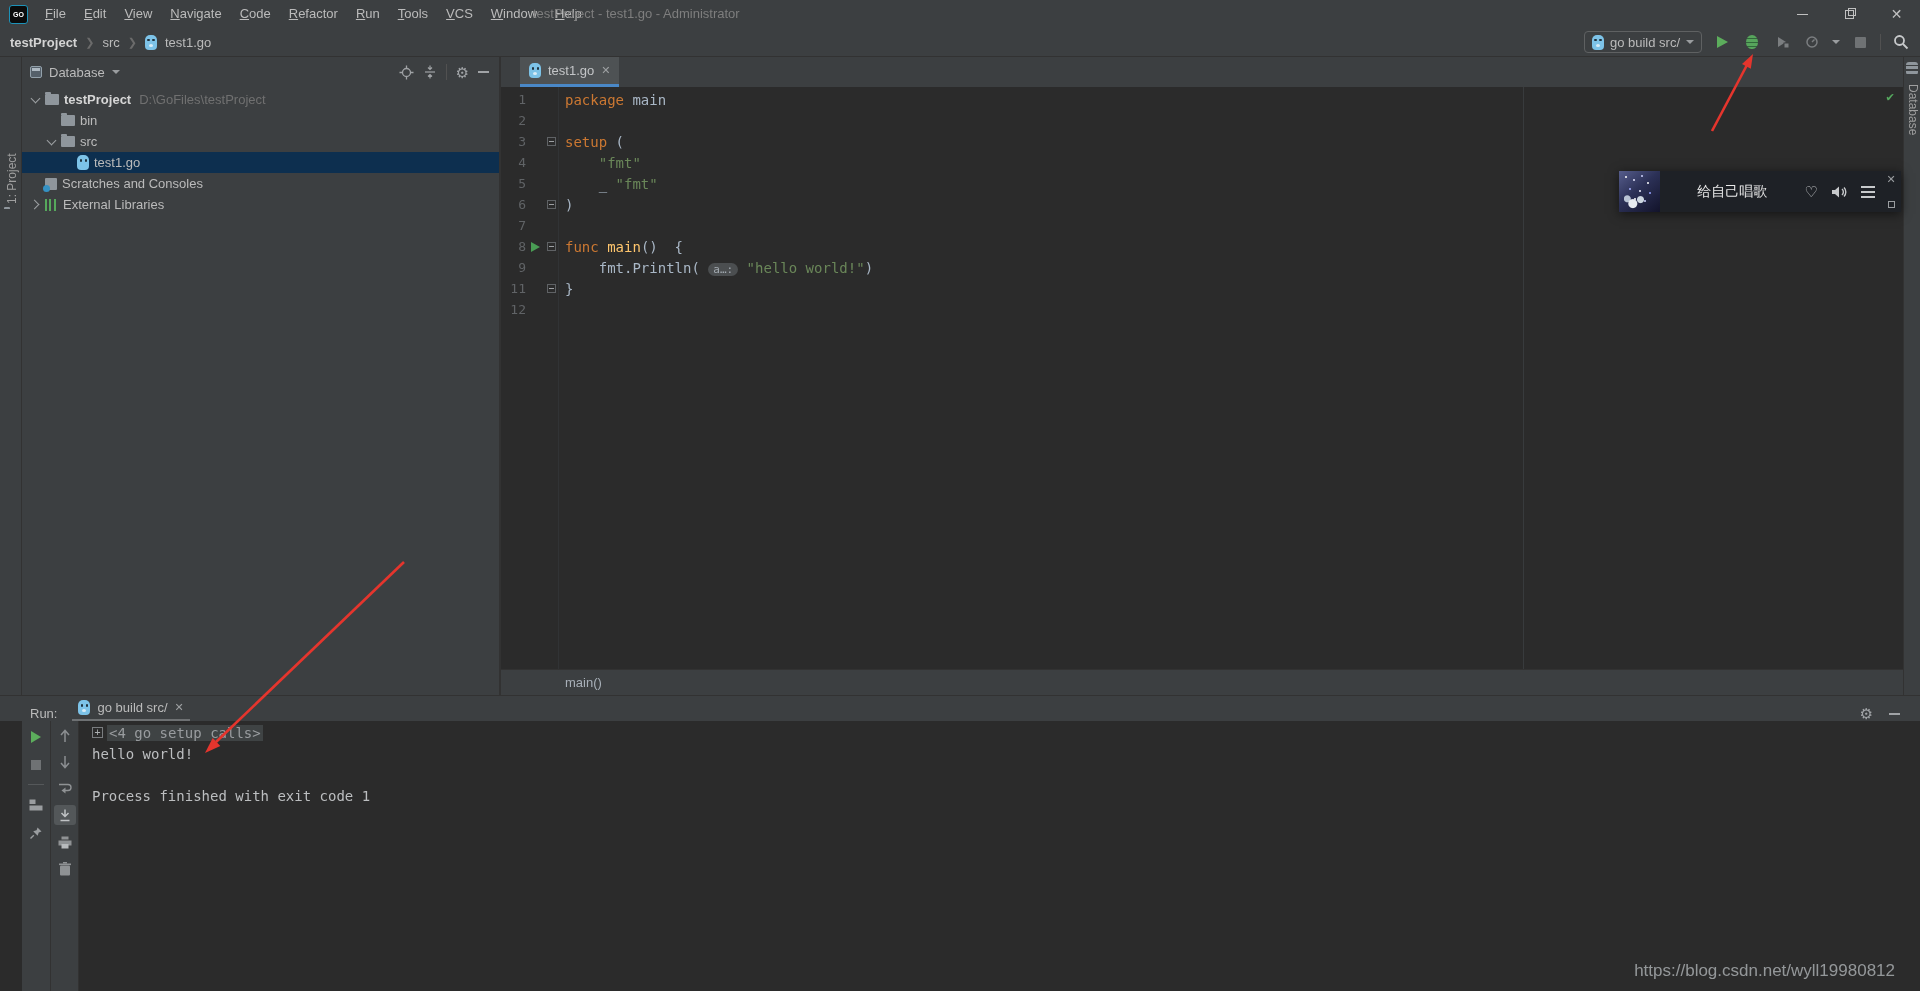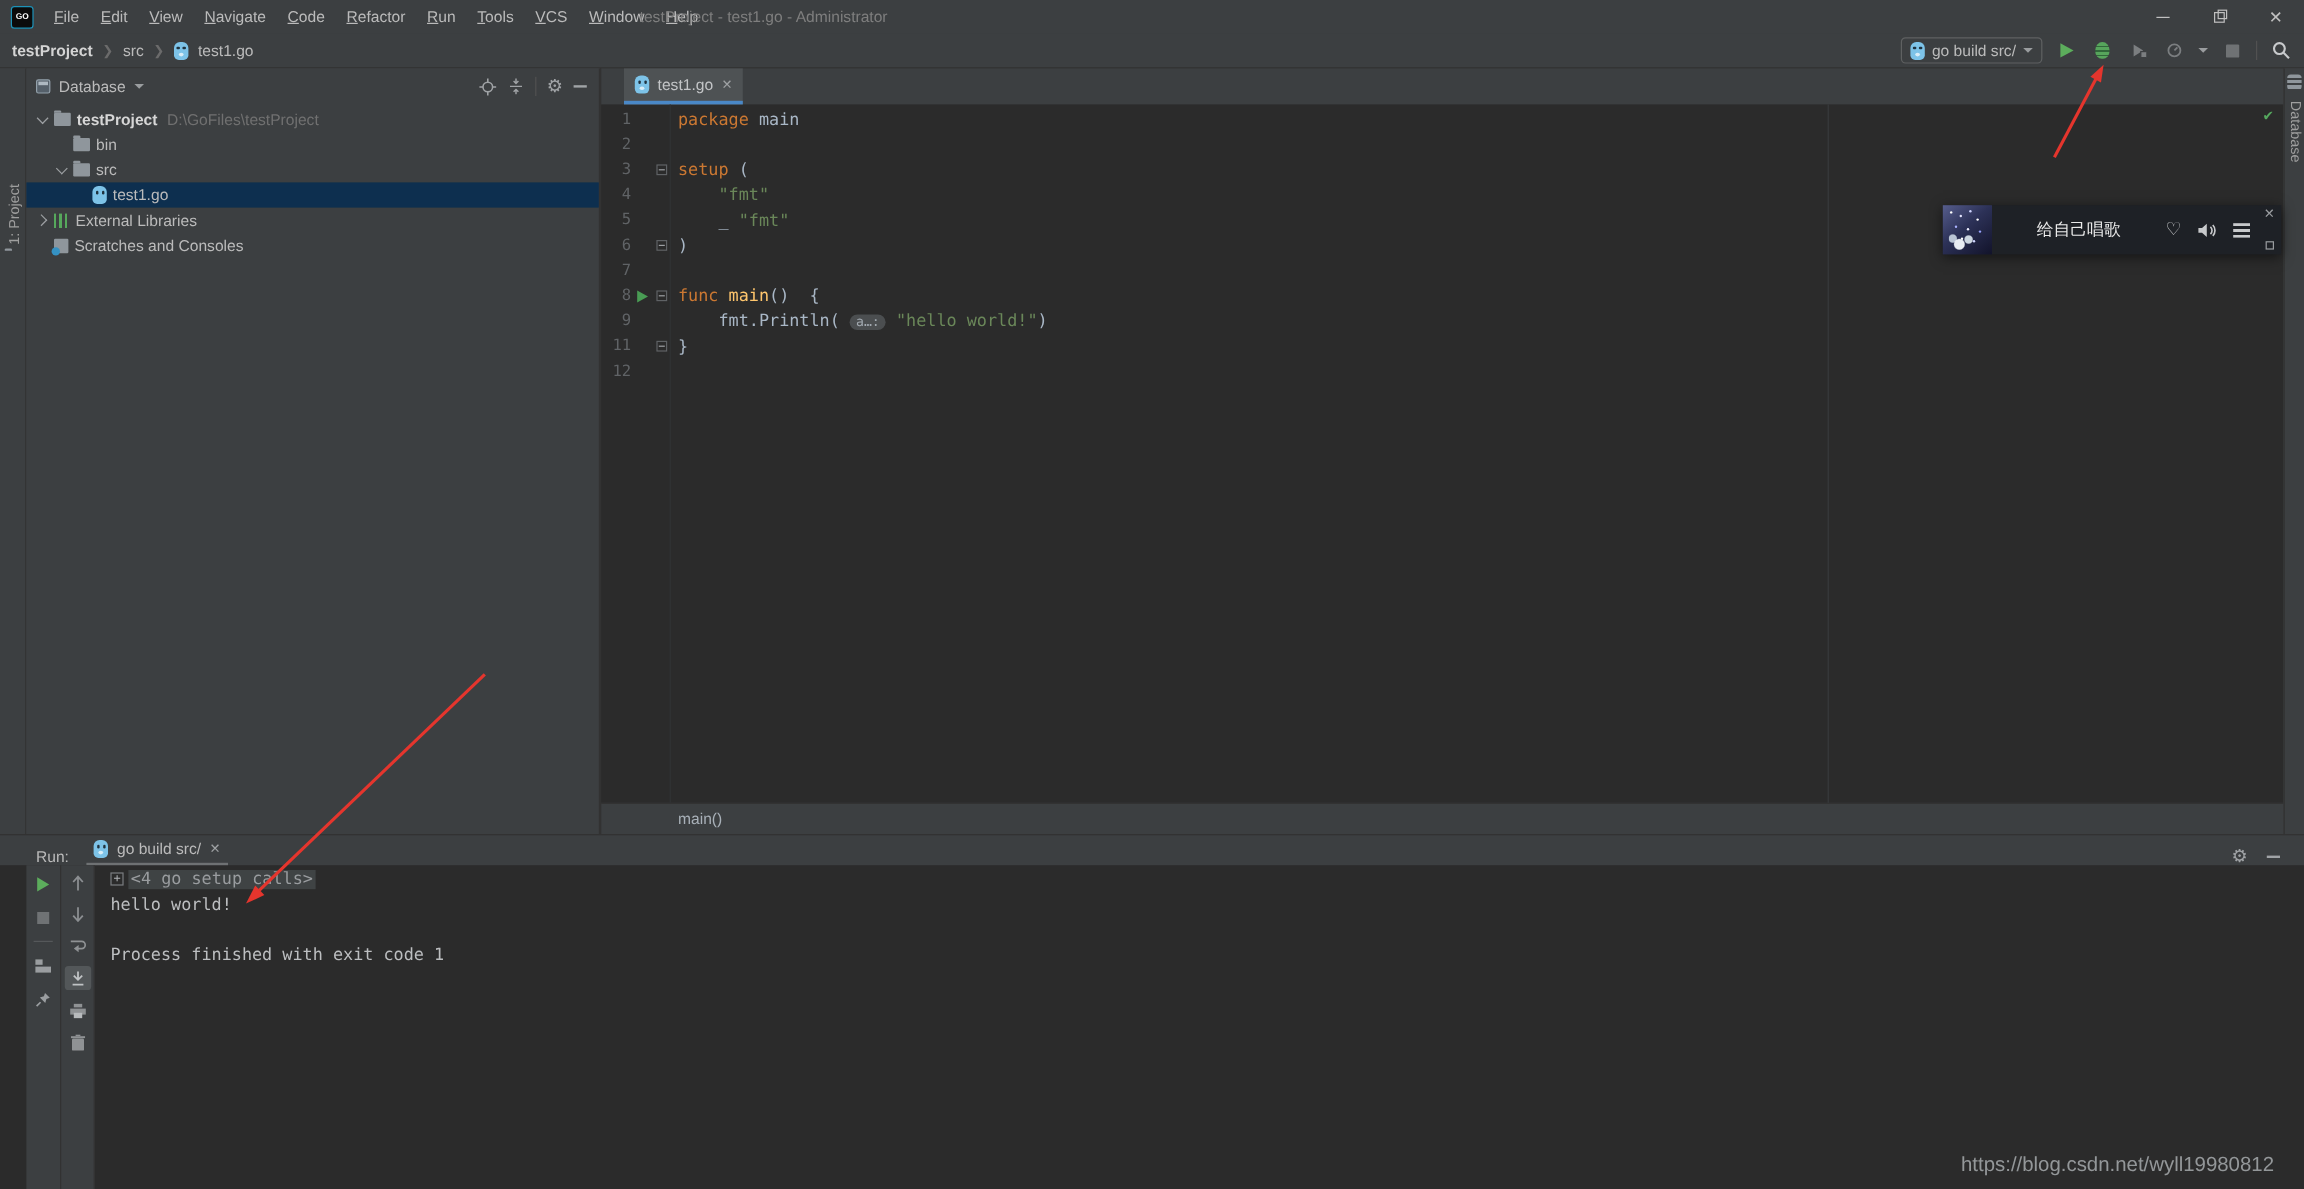--- a/index.html
+++ b/index.html
@@ -284,28 +284,28 @@
           <span class="chev-box chev-down"></span>
           <span class="tree-icon icon-folder"></span>
           <span class="tree-label">src</span>
         </div>
         <div class="tree-row selected" style="padding-left: 38px;">
           <span class="chev-box"></span>
           <span class="tree-icon icon-go"></span>
           <span class="tree-label">test1.go</span>
         </div>
         <div class="tree-row" style="padding-left: 6px;">
+          <span class="chev-box"></span>
+          <span class="tree-icon icon-scratch"></span>
+          <span class="tree-label">Scratches and Consoles</span>
+        </div>
+        <div class="tree-row" style="padding-left: 6px;">
           <span class="chev-box chev-right"></span>
           <span class="tree-icon icon-lib"></span>
           <span class="tree-label">External Libraries</span>
-        </div>
-        <div class="tree-row" style="padding-left: 6px;">
-          <span class="chev-box"></span>
-          <span class="tree-icon icon-scratch"></span>
-          <span class="tree-label">Scratches and Consoles</span>
         </div>
       </div>
   </div>
 
   <div class="editor">
     <div class="tabbar">
       <div class="ed-tab">
         <span class="gopher"></span>
         <span>test1.go</span>
         <span class="tab-close">✕</span>

